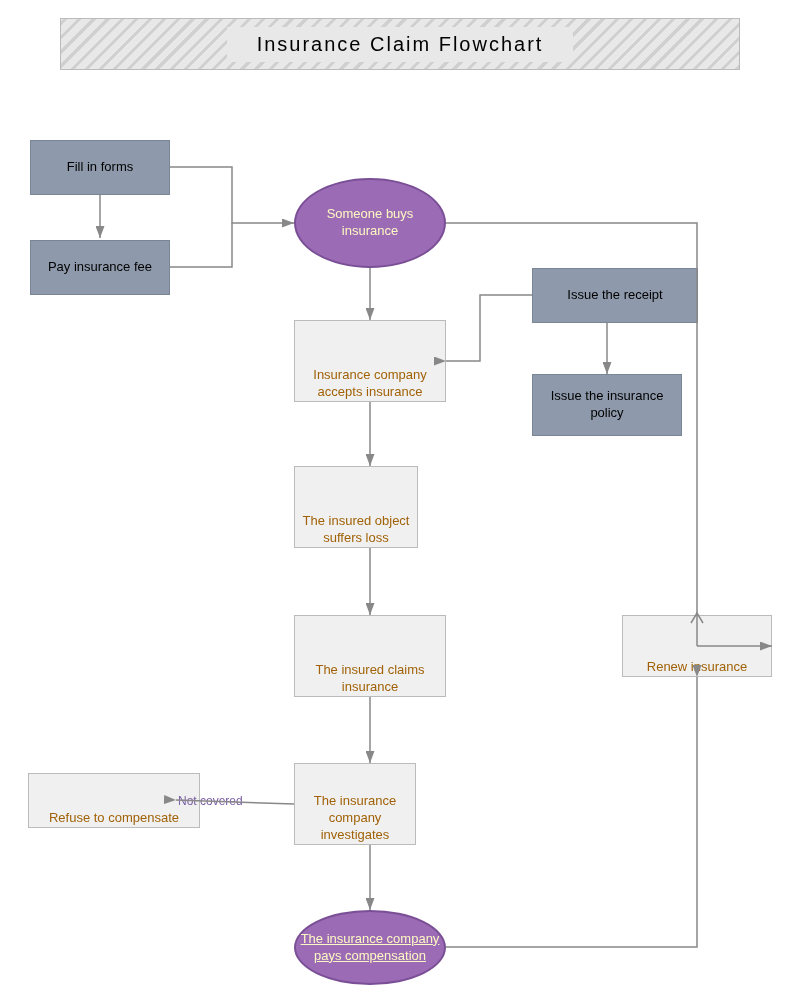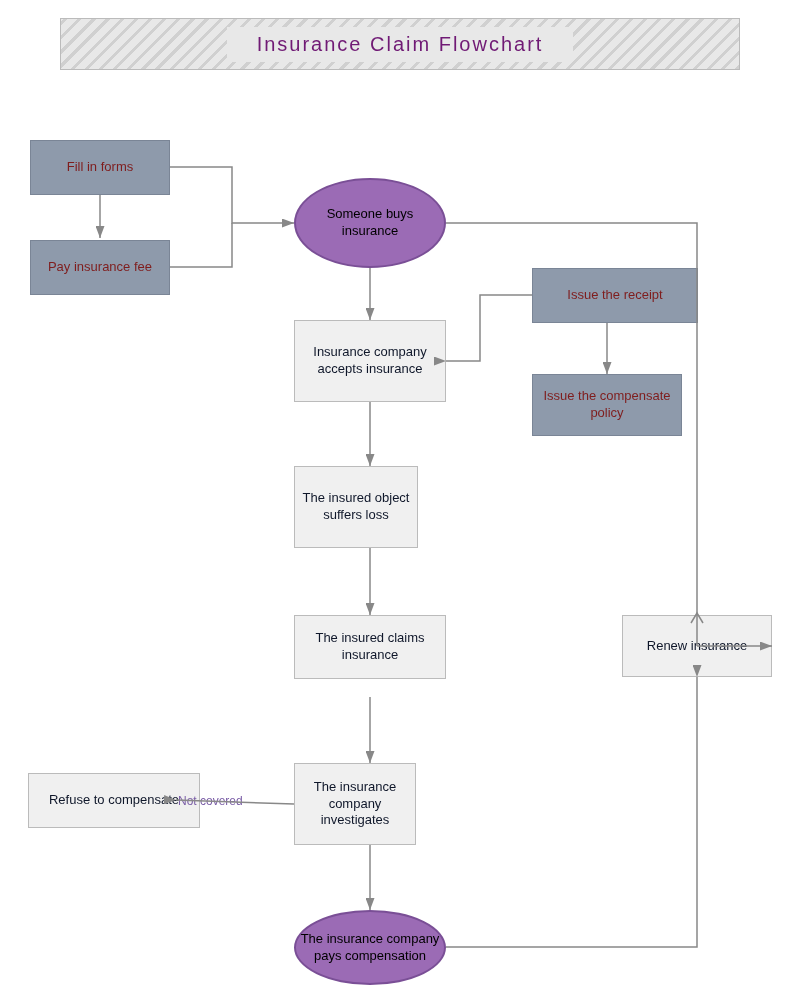--- a/index.html
+++ b/index.html
@@ -28,61 +28,61 @@
       border: 1px solid #bbb;
       display: flex;
       align-items: center;
       justify-content: center;
     }
     .title-inner {
       background: #e8e8e8;
       padding: 6px 30px;
       font-size: 20px;
       letter-spacing: 2px;
-      color: #701a75;
+      color: #000000;
     }
 
     
     .box-gray {
       position: absolute;
       background: #8e9aab;
       border: 1px solid #7a8596;
       display: flex;
       align-items: center;
       justify-content: center;
       text-align: center;
       font-size: 13px;
-      color: #7f1d1d;
+      color: #000000;
       line-height: 1.3;
     }
 
     .box-light {
       position: absolute;
       background: #f0f0f0;
       border: 1px solid #bbb;
       display: flex;
-      align-items: center;
+      align-items: flex-end;
       justify-content: center;
       text-align: center;
       font-size: 13px;
-      color: #0f172a;
+      color: #a16207;
       line-height: 1.3;
     }
 
     .oval-purple {
       position: absolute;
       background: #9b6bb5;
       border: 2px solid #7a4f96;
       border-radius: 50%;
       display: flex;
       align-items: center;
       justify-content: center;
       text-align: center;
       font-size: 13px;
-      color: #000000;
+      color: #fef9c3;
       line-height: 1.3;
     }
 
     
     .flowchart-svg {
       position: absolute;
       top: 0;
       left: 0;
       width: 800px;
       height: 1000px;
@@ -121,30 +121,30 @@
 <div class="box-light" style="left:294px; top:320px; width:152px; height:82px;">
   <span>Insurance company
 accepts insurance</span>
 </div>
 
 <div class="box-gray" style="left:532px; top:268px; width:166px; height:55px;">
   <span>Issue the receipt</span>
 </div>
 
 <div class="box-gray" style="left:532px; top:374px; width:150px; height:62px;">
-  <span>Issue the compensate
+  <span>Issue the insurance
 policy</span>
 </div>
 
 <div class="box-light" style="left:294px; top:466px; width:124px; height:82px;">
   <span>The insured object
 suffers loss</span>
 </div>
 
-<div class="box-light" style="left:294px; top:615px; width:152px; height:64px;">
+<div class="box-light" style="left:294px; top:615px; width:152px; height:82px;">
   <span>The insured claims
 insurance</span>
 </div>
 
 <div class="box-light" style="left:622px; top:615px; width:150px; height:62px;">
   <span>Renew insurance</span>
 </div>
 
 <div class="box-light" style="left:294px; top:763px; width:122px; height:82px;">
   <span>The insurance company
@@ -153,21 +153,21 @@
 
 <div class="box-light" style="left:28px; top:773px; width:172px; height:55px;">
   <span>Refuse to compensate</span>
 </div>
 
 <div class="not-covered-label">
   <span>Not covered</span>
 </div>
 
 <div class="oval-purple" style="left:294px; top:910px; width:152px; height:75px;">
-  <span style="white-space:pre-line;">The insurance company
+  <span style="white-space:pre-line;text-decoration:underline;">The insurance company
 pays compensation</span>
 </div>
 
 <svg class="flowchart-svg">
   <defs>
     <marker id="arrowhead" markerWidth="8" markerHeight="6" refX="8" refY="3" orient="auto">
       <polygon points="0 0, 8 3, 0 6" fill="#888"></polygon>
     </marker>
     <marker id="arrowhead-open" markerWidth="8" markerHeight="8" refX="4" refY="4" orient="auto">
       <polyline points="0,0 8,4 0,8" fill="none" stroke="#888" stroke-width="1.5"></polyline>

